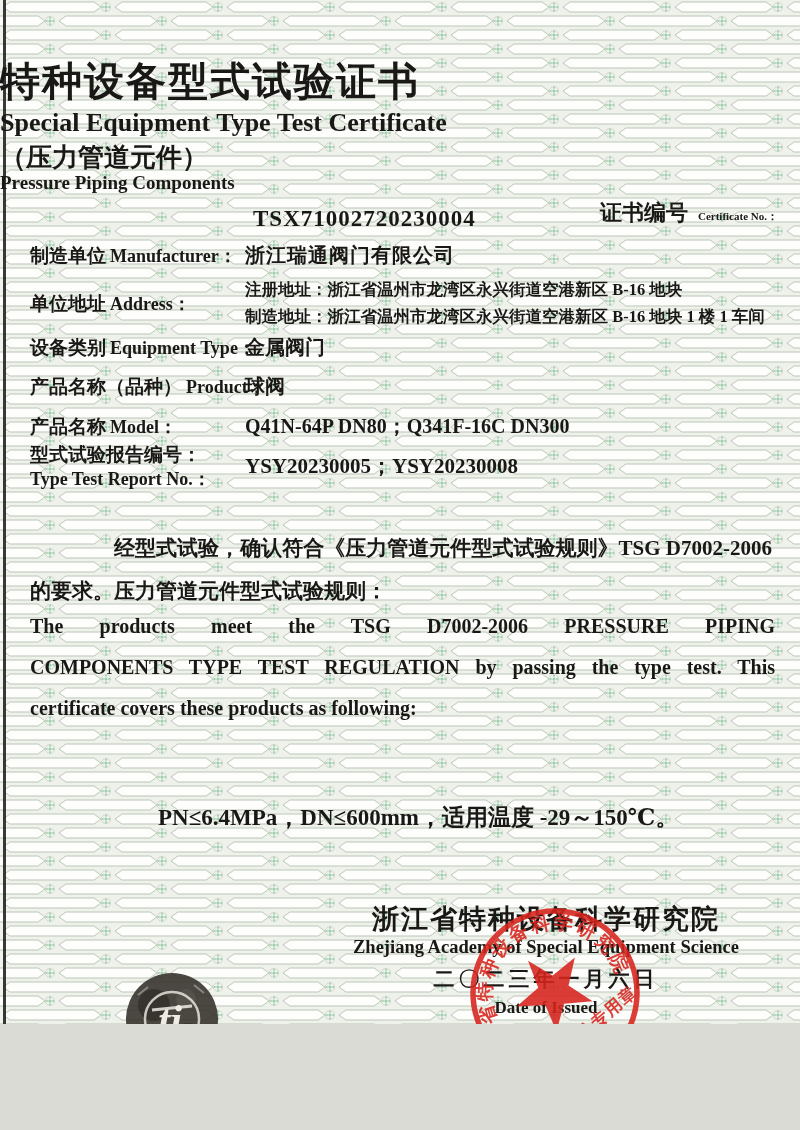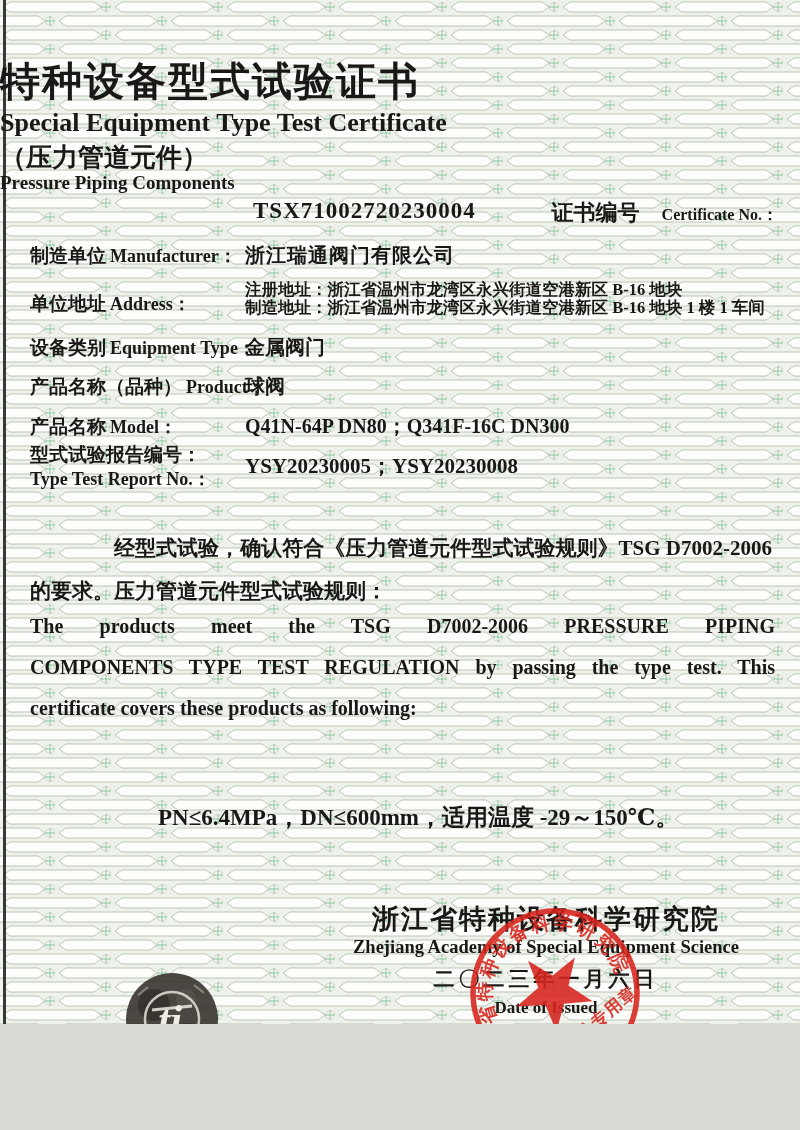--- a/index.html
+++ b/index.html
@@ -12,22 +12,22 @@
   .bg{position:absolute;inset:0;z-index:0;}
   .scan-edge{position:absolute;left:3px;top:0;width:3px;height:100%;background:#171717;opacity:.85;z-index:3;}
   .layer{position:absolute;z-index:2;}
   .title-zh{position:absolute;left:0;top:54px;width:800px;font-size:40px;font-weight:bold;letter-spacing:2px;}
   .title-en{position:absolute;left:0;top:108px;width:800px;font-size:26px;font-weight:bold;}
   .sub-zh{position:absolute;left:0;top:140px;width:800px;font-size:26px;font-weight:bold;}
   .sub-en{position:absolute;left:0;top:172px;width:800px;font-size:19px;font-weight:bold;border-radius:6px;}
   
   .certno{left:0;top:198px;width:778px;text-align:right;white-space:nowrap;}
   .certno .lzh{font-size:22px;font-weight:bold;}
-  .certno .len{font-size:16px;font-weight:bold;margin-left:18px;}
-  .certno .val{font-size:23px;font-weight:bold;letter-spacing:1px;margin-left:8px;}
+  .certno .len{font-size:11px;font-weight:bold;margin-left:6px;}
+  .certno .val{font-size:23px;font-weight:bold;letter-spacing:1px;margin-left:8px;margin-top:8px;}
   
   .lab{position:absolute;left:30px;white-space:nowrap;font-weight:bold;}
   .lab .zh{font-size:19px;}
   .lab .en{font-size:18px;}
   .val{position:absolute;left:245px;white-space:nowrap;font-weight:bold;font-size:20px;}
   .val.small{font-size:16.5px;}
   
   .para-zh{position:absolute;left:30px;width:742px;font-size:21px;font-weight:bold;line-height:1;}
   .jline{position:absolute;left:30px;width:745px;font-size:20px;font-weight:bold;text-align:justify;text-align-last:justify;}
   .jline.last{text-align-last:left;}
@@ -90,21 +90,21 @@
     <span class="zh">制造单位</span>
     <span class="en">Manufacturer：</span>
   </div>
   <div class="val" style="top:242px;letter-spacing:1px;">浙江瑞通阀门有限公司</div>
 
   <div class="lab" style="top:291px;">
     <span class="zh">单位地址</span>
     <span class="en">Address：</span>
   </div>
   <div class="val small" style="top:279px;">注册地址：浙江省温州市龙湾区永兴街道空港新区 B-16 地块</div>
-  <div class="val small" style="top:297px;text-align:center;">制造地址：浙江省温州市龙湾区永兴街道空港新区 B-16 地块 1 楼 1 车间</div>
+  <div class="val small" style="top:306px;text-align:center;">制造地址：浙江省温州市龙湾区永兴街道空港新区 B-16 地块 1 楼 1 车间</div>
 
   <div class="lab" style="top:335px;">
     <span class="zh">设备类别</span>
     <span class="en">Equipment Type：</span>
   </div>
   <div class="val" style="top:334px;">金属阀门</div>
 
   <div class="lab" style="top:374px;">
     <span class="zh">产品名称（品种）</span>
     <span class="en">Product：</span>

